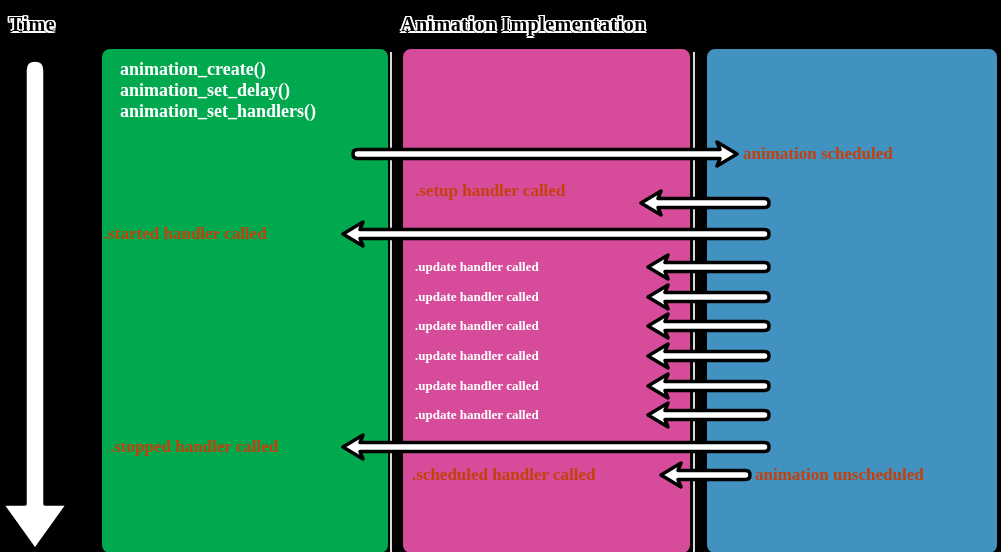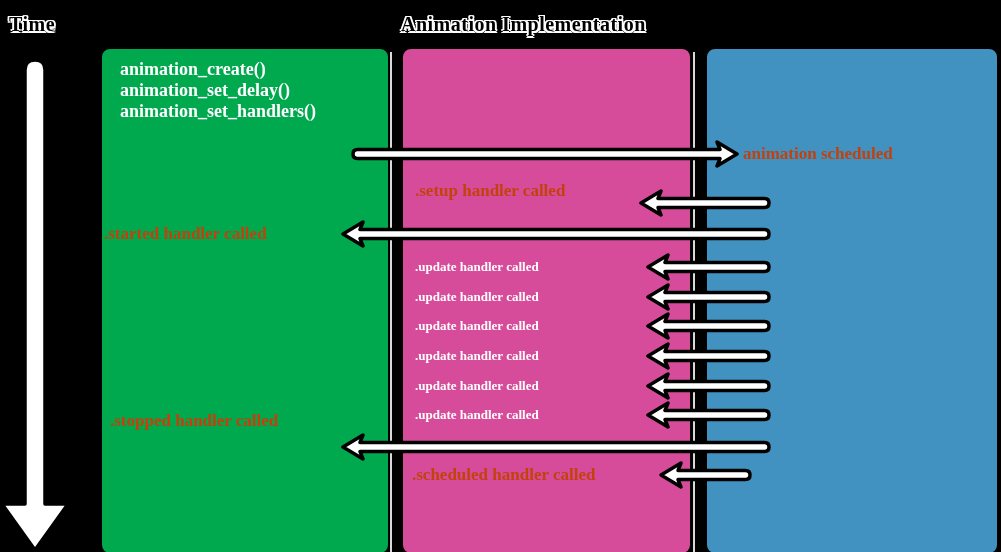--- a/index.html
+++ b/index.html
@@ -51,34 +51,35 @@
   <div class="vline" style="left:390px"></div>
   <div class="vline" style="left:693px"></div>
 
   <div class="func-list">
     <span>animation_create()</span>
     <span>animation_set_delay()</span>
     <span>animation_set_handlers()</span>
   </div>
 
   <span class="label" style="left:104px;top:222px">.started handler called</span>
-  <span class="label" style="left:110px;top:409px">.stopped handler called</span>
+  <span class="label" style="left:110px;top:435px">.stopped handler called</span>
 
   <span class="label" style="left:415px;top:179px">.setup handler called</span>
   <div class="updates">
     <span>.update handler called</span>
     <span>.update handler called</span>
     <span>.update handler called</span>
     <span>.update handler called</span>
     <span>.update handler called</span>
     <span>.update handler called</span>
   </div>
   <span class="label" style="left:412px;top:463px">.scheduled handler called</span>
 
   <span class="label" style="left:743px;top:142px">animation scheduled</span>
+  <span class="label" style="left:755px;top:463px">animation unscheduled</span>
 
   <svg id="arrow-layer" width="1001" height="552" viewBox="0 0 1001 552">
       <path d="M 737 142 L 717 130 L 720 137.5
          L 357.5 137.5 Q 353 137.5 353 142
          Q 353 146.5 357.5 146.5
          L 720 146.5 L 717 154 Z" class="arrow"></path>
       <path d="M 641 191 L 661 179 L 658 186.5
          L 764.5 186.5 Q 769 186.5 769 191
          Q 769 195.5 764.5 195.5
          L 658 195.5 L 661 203 Z" class="arrow"></path>

